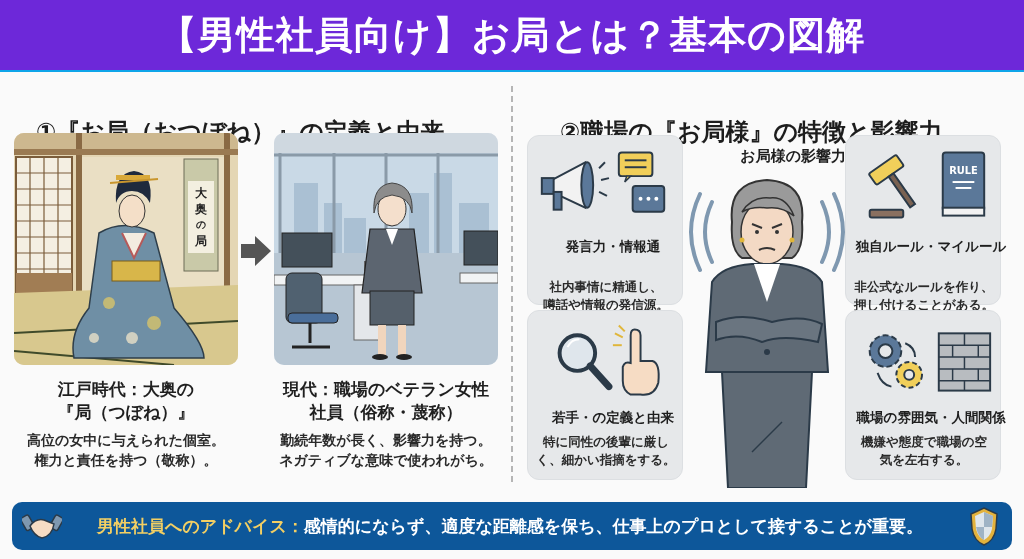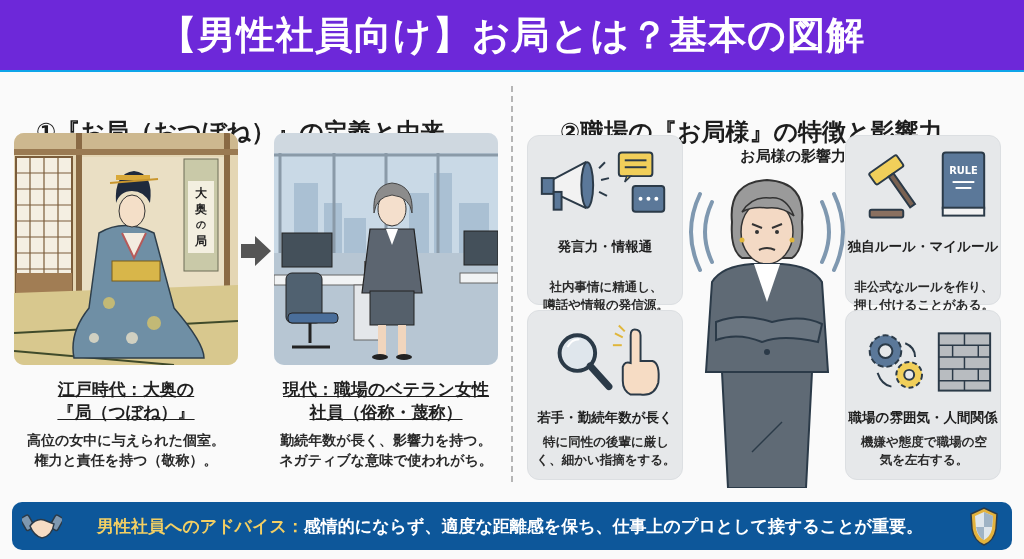--- a/index.html
+++ b/index.html
@@ -17,28 +17,28 @@
   .divider { position: absolute; left: 511px; top: 86px; width: 0; height: 396px; border-left: 2px dashed #b5b5b5; }
 
   .illus { position: absolute; top: 133px; width: 224px; height: 232px; border-radius: 10px; overflow: hidden; }
   .illus-edo { left: 14px; background: #e9dcc0; }
   .illus-modern { left: 274px; background: #dfe7ee; }
   .illus svg { width: 100%; height: 100%; display: block; }
 
   .arrow { position: absolute; left: 241px; top: 236px; width: 30px; height: 30px; }
 
   .cap { position: absolute; text-align: center; width: 240px; }
-  .cap .cap-title { font-size: 17px; font-weight: bold; line-height: 23px; color: #1f1f1f; text-decoration: underline; }
+  .cap .cap-title { font-size: 17px; font-weight: bold; line-height: 23px; color: #1f1f1f; }
   .cap .cap-desc { font-size: 14px; font-weight: bold; line-height: 20px; color: #2a2a2a; margin-top: 6px; }
   .cap-edo { left: 6px; top: 378px; }
   .cap-modern { left: 266px; top: 378px; }
 
   .card { position: absolute; width: 156px; height: 170px; background: #e6e8ea; border-radius: 12px; border: 1px solid #dcdfe2; }
   .card .icon-area { position: absolute; left: 0; top: 10px; width: 100%; height: 78px; }
-  .card .card-title { position: absolute; left: 0; width: 100%; text-align: center; font-size: 13.5px; font-weight: bold; color: #1e1e1e; }
+  .card .card-title { position: absolute; left: 8px; width: 100%; text-align: center; font-size: 13.5px; font-weight: bold; color: #1e1e1e; }
   .card .card-desc { position: absolute; left: 8px; width: 140px; text-align: center; font-size: 12.5px; font-weight: bold; line-height: 18px; color: #2a2a2a; }
   .card-1 { left: 527px; top: 135px; }
   .card-2 { left: 845px; top: 135px; }
   .card-3 { left: 527px; top: 310px; }
   .card-4 { left: 845px; top: 310px; }
   .card-1 .card-title, .card-2 .card-title { top: 102px; }
   .card-1 .card-desc, .card-2 .card-desc { top: 122px; margin-top: 20px; }
   .card-3 .card-title, .card-4 .card-title { top: 98px; }
   .card-3 .card-desc, .card-4 .card-desc { top: 122px; }
 
@@ -237,21 +237,21 @@
     <circle cx="50" cy="32" r="18" fill="#dfe6ec" stroke="#2b3a48" stroke-width="4"></circle>
     <path d="M40 26 Q44 18 52 18" stroke="#fff" stroke-width="2" fill="none"></path>
     <line x1="63" y1="45" x2="82" y2="66" stroke="#2b3a48" stroke-width="7" stroke-linecap="round"></line>
     <path d="M108 8 Q114 8 114 14 L114 40 L126 40 Q134 42 132 62 Q128 76 114 74 L104 74 Q96 70 96 60 L96 46 Q98 40 104 42 L104 14 Q104 8 108 8 Z" fill="#f6dcc4" stroke="#2b3a48" stroke-width="2"></path>
     <g stroke="#e0b63a" stroke-width="2">
         <line x1="88" y1="12" x2="96" y2="16"></line>
         <line x1="86" y1="24" x2="95" y2="24"></line>
         <line x1="92" y1="4" x2="98" y2="10"></line>
       </g>
   </svg>
-  <div class="card-title">若手・勤続年数が長く</div>
+  <div class="card-title">若手・の定義と由来</div>
   <div class="card-desc">
     <div>特に同性の後輩に厳し</div>
     <div>く、細かい指摘をする。</div>
   </div>
 </div>
 
 <div class="card card-4">
   <svg class="icon-area" viewBox="0 0 156 78">
     <circle cx="40" cy="30" r="16" fill="#5b7899" stroke="#2b3a48" stroke-width="2" stroke-dasharray="6 3"></circle>
     <circle cx="40" cy="30" r="7" fill="#e6e8ea" stroke="#2b3a48" stroke-width="2"></circle>

